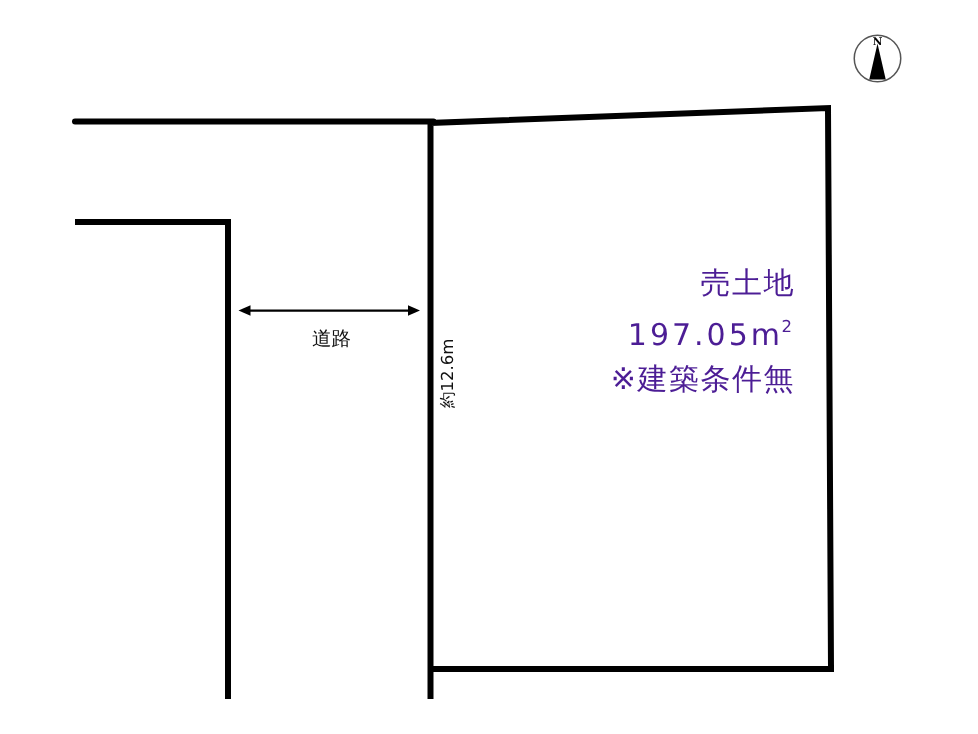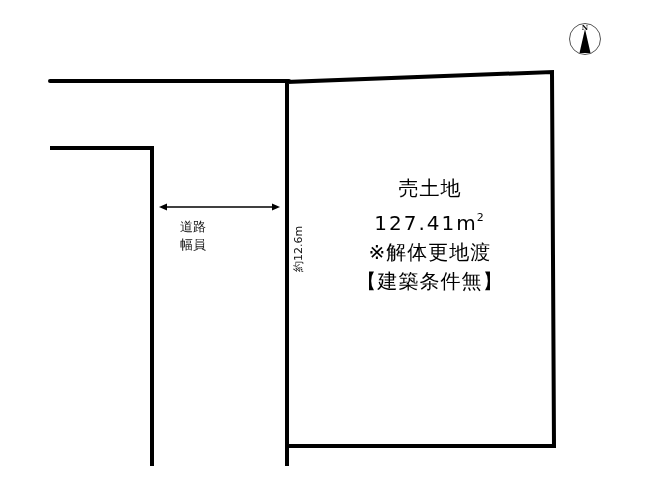--- a/index.html
+++ b/index.html
@@ -20,34 +20,35 @@
       left: 0;
       top: 0;
       width: 652px;
       height: 489px;
     }
     .lot-text {
       position: absolute;
       left: 330px;
       top: 174px;
       width: 200px;
-      text-align: center;
+      text-align: right;
       font-size: 20px;
       line-height: 29px;
       letter-spacing: 1px;
-      color: #000000;
+      color: #4c1d95;
     }
     .lot-text div { white-space: nowrap; }
     .area-line { letter-spacing: 2px; }
     .sup { font-size: 11px; vertical-align: 9px; margin-left: -1px; }
     .road-label {
       position: absolute;
       left: 180px;
       top: 218px;
       width: 82px;
+      text-align: center;
       font-size: 13px;
       line-height: 18px;
       color: #111;
     }
     .road-label div { white-space: nowrap; }
     .depth-label {
       position: absolute;
       left: 299px;
       top: 272px;
       font-size: 11px;
@@ -76,23 +77,21 @@
 
   <g>
     <circle cx="585" cy="39" r="15.5" fill="#fff" stroke="#555" stroke-width="1"></circle>
     <polygon points="585,29 579.5,53 590.5,53" fill="#000"></polygon>
     <text x="585" y="30" font-size="7" font-weight="bold" text-anchor="middle" font-family="DejaVu Serif, serif" fill="#000">N</text>
   </g>
 </svg>
 
 <div class="lot-text">
   <div>売土地</div>
-  <div class="area-line"><span>127.41</span><span>m</span><span class="sup">2</span></div>
-  <div>※解体更地渡</div>
-  <div>【建築条件無】</div>
+  <div class="area-line"><span>197.05</span><span>m</span><span class="sup">2</span></div>
+  <div>※建築条件無</div>
 </div>
 
 <div class="road-label">
   <div>道路</div>
-  <div>幅員</div>
 </div>
 
 <div class="depth-label">約12.6m</div>
 
 </body></html>

